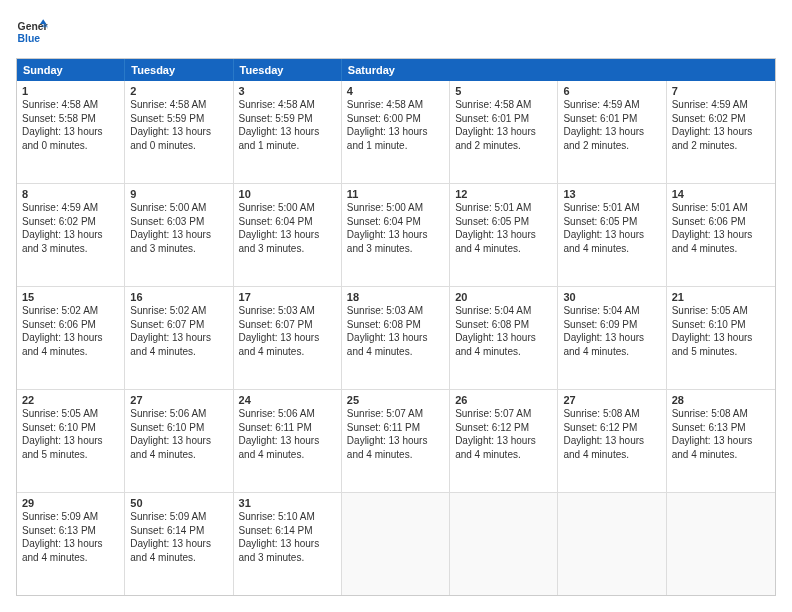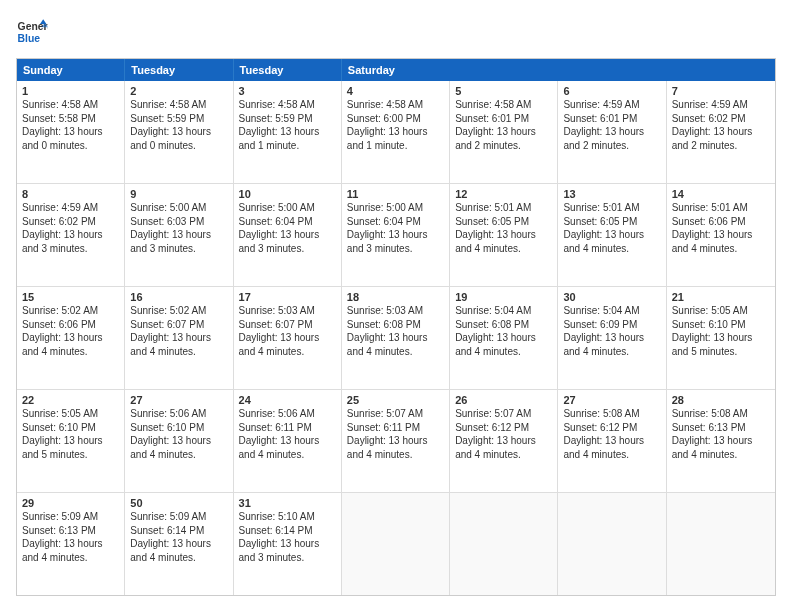--- a/index.html
+++ b/index.html
@@ -278,21 +278,21 @@
       </div>
           <div class="cell">
         <span class="day-num">18</span>
         <div class="cell-info">
           <span>Sunrise: 5:03 AM</span><br>
           <span>Sunset: 6:08 PM</span><br>
           <span>Daylight: 13 hours and 4 minutes.</span>
         </div>
       </div>
           <div class="cell">
-        <span class="day-num">19</span>
+        <span class="day-num">20</span>
         <div class="cell-info">
           <span>Sunrise: 5:04 AM</span><br>
           <span>Sunset: 6:08 PM</span><br>
           <span>Daylight: 13 hours and 4 minutes.</span>
         </div>
       </div>
           <div class="cell">
         <span class="day-num">30</span>
         <div class="cell-info">
           <span>Sunrise: 5:04 AM</span><br>

